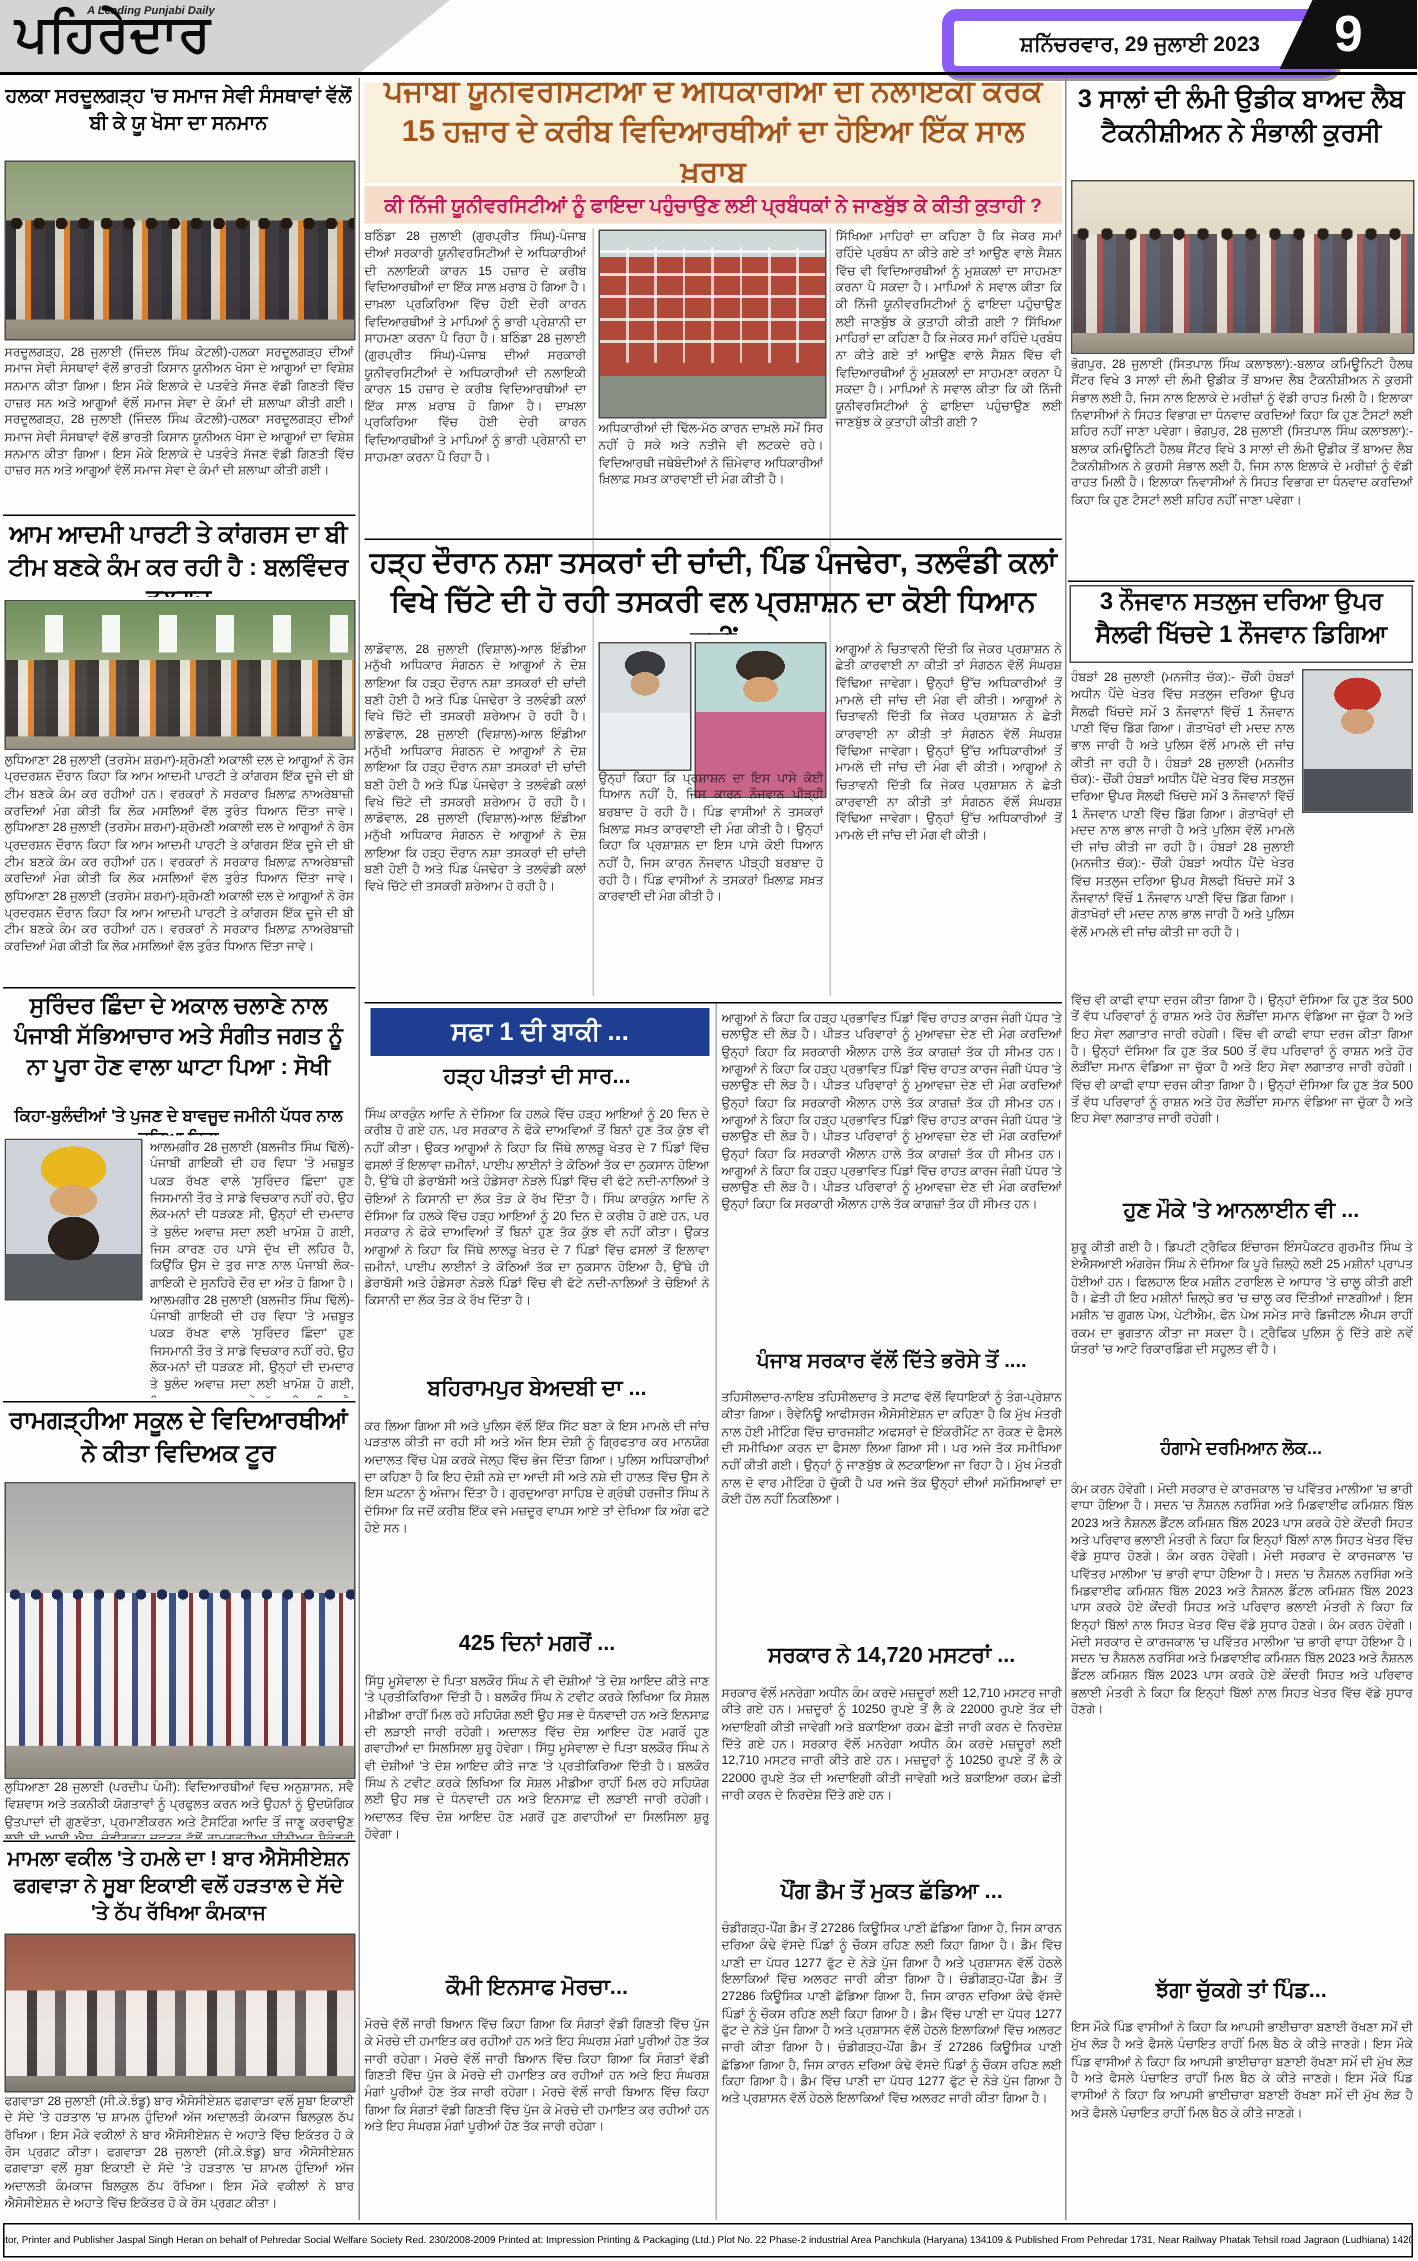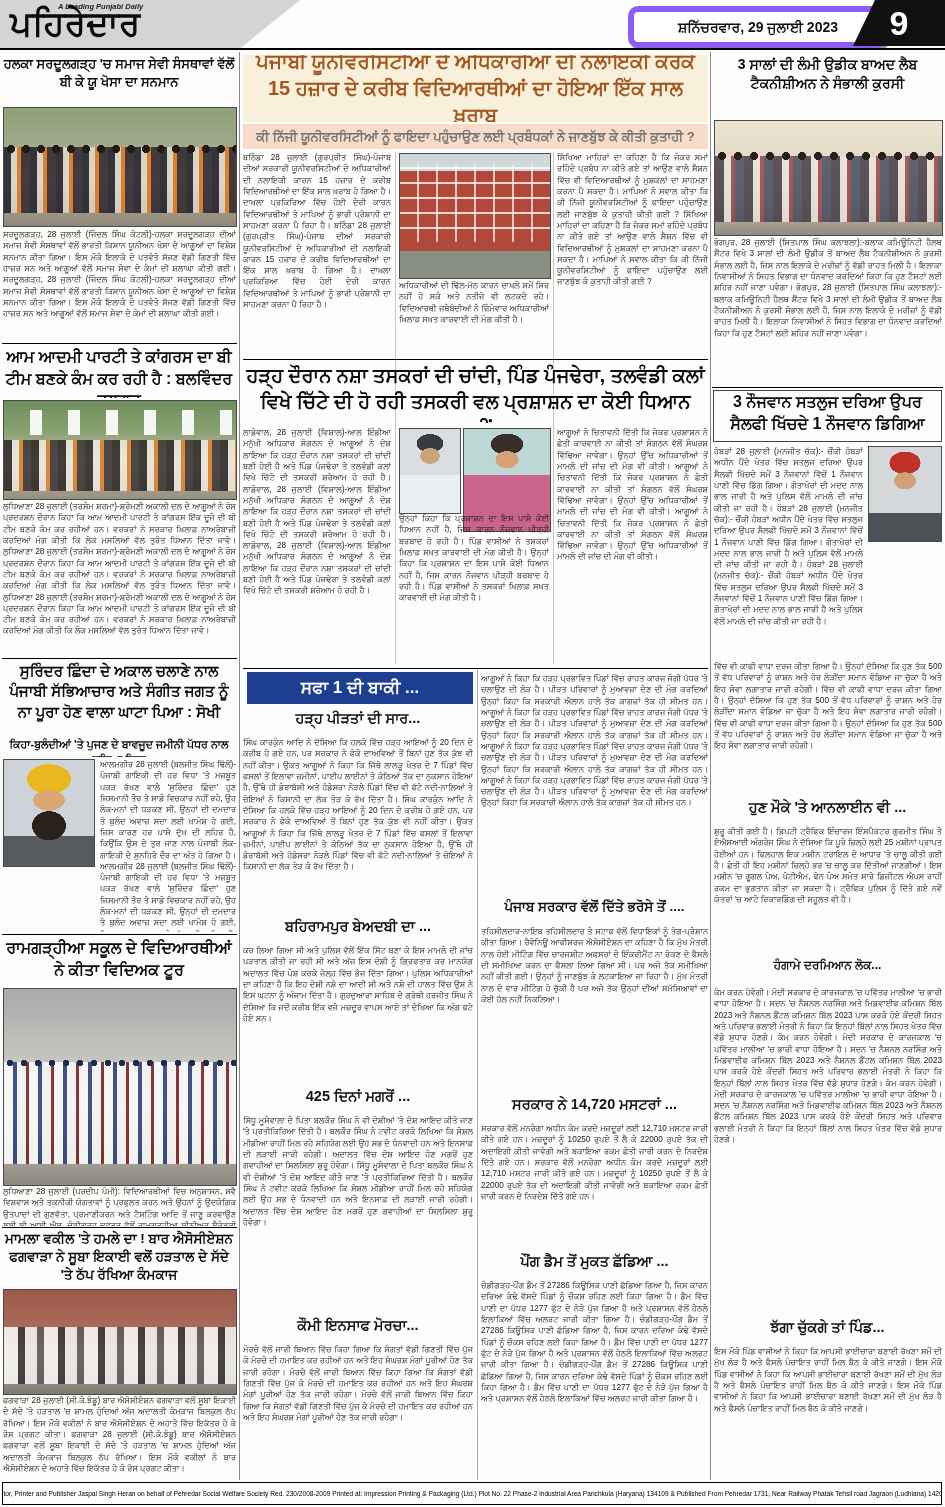--- a/index.html
+++ b/index.html
@@ -11,21 +11,21 @@
             word-break:break-word;}
   .rule-h{background:#000;height:1.5px;}
   .rule-v{background:#8a8a8a;width:1px;}
   .sec-title{font-weight:700;text-align:center;font-size:14.5px;overflow:hidden;white-space:nowrap;}
   .ph{border:1px solid #4a4a4a;background-repeat:no-repeat;}
   
   #logo-bg{left:0;top:0;width:300px;height:50px;background:#d5d4d2;
            clip-path:polygon(0 0,300px 0,238px 50px,0 50px);}
   #logo-tag{left:58px;top:2px;font-size:7.5px;font-style:italic;font-weight:700;color:#222;}
   #logo-txt{left:10px;top:4px;font-size:34px;font-weight:800;letter-spacing:.5px;color:#0a0a0a;}
-  #date-box{left:628px;top:6px;width:248px;height:30px;border:6px solid #8b5cf6;border-radius:10px;
+  #date-box{left:628px;top:6px;width:248px;height:30px;border:8px solid #8b5cf6;border-radius:10px;
             background:#fff;display:flex;align-items:center;justify-content:center;
             font-weight:700;font-size:14px;box-shadow:2px 2px 0 #999;}
   #page-num{right:0;top:0;width:92px;height:46px;background:#101010;color:#fff;
             clip-path:polygon(22px 0,100% 0,100% 100%,0 100%);
             display:flex;align-items:center;justify-content:center;font-size:34px;font-weight:800;}
   
   .ph-group1{background-image:
     radial-gradient(circle 4px at 7px 5px,#241a12 98%,transparent),
     repeating-linear-gradient(90deg,rgba(30,30,40,.85) 0 7px,rgba(240,238,230,.6) 7px 13px,rgba(224,123,31,.92) 13px 17px,rgba(45,38,48,.85) 17px 26px),
     linear-gradient(180deg,#8da076 0%,#9fa98b 30%,#beb4a2 62%,#8f8878 100%);
@@ -79,21 +79,21 @@
     background-size:16px 13px,100% 58%,100% 100%;
     background-position:0 30%,0 74%,0 0;
     background-repeat:repeat-x,no-repeat,no-repeat;}
   .ph-portrait-r{background-image:
     radial-gradient(ellipse 18px 14px at 50% 36%,#d2a078 60%,transparent 61%),
     radial-gradient(ellipse 22px 16px at 50% 17%,#c03127 70%,transparent 71%),
     linear-gradient(180deg,#d4d8da 0 70%,#4c5258 70% 100%);}
   
   #lead-h{left:243px;top:55px;width:465px;height:67px;background:#f9f0dc;color:#a4551e;
           font-size:20px;display:flex;align-items:center;justify-content:center;padding:0 4px;box-sizing:border-box;}
-  #lead-sub{left:243px;top:124px;width:465px;height:25px;background:#f8dcca;color:#737373;
+  #lead-sub{left:243px;top:124px;width:465px;height:25px;background:#f8dcca;color:#be185d;
             font-size:13px;display:flex;align-items:center;justify-content:center;}
   #cont-banner{left:247px;top:672px;width:226px;height:32px;background:#1d3e91;color:#fff;
                font-size:17px;font-weight:700;display:flex;align-items:center;justify-content:center;}
   #footer-box{left:2px;top:1482px;width:938px;height:21px;border:1.5px solid #000;
               font-size:6.6px;display:flex;align-items:center;justify-content:center;
               overflow:hidden;white-space:nowrap;color:#000;}
 </style>
 </head>
 <body>
 
@@ -170,21 +170,21 @@
   <div class="abs body-txt" style="left:243px;top:1344px;width:230px;height:134px;">ਮੋਰਚੇ ਵੱਲੋਂ ਜਾਰੀ ਬਿਆਨ ਵਿੱਚ ਕਿਹਾ ਗਿਆ ਕਿ ਸੰਗਤਾਂ ਵੱਡੀ ਗਿਣਤੀ ਵਿੱਚ ਪੁੱਜ ਕੇ ਮੋਰਚੇ ਦੀ ਹਮਾਇਤ ਕਰ ਰਹੀਆਂ ਹਨ ਅਤੇ ਇਹ ਸੰਘਰਸ਼ ਮੰਗਾਂ ਪੂਰੀਆਂ ਹੋਣ ਤੱਕ ਜਾਰੀ ਰਹੇਗਾ। ਮੋਰਚੇ ਵੱਲੋਂ ਜਾਰੀ ਬਿਆਨ ਵਿੱਚ ਕਿਹਾ ਗਿਆ ਕਿ ਸੰਗਤਾਂ ਵੱਡੀ ਗਿਣਤੀ ਵਿੱਚ ਪੁੱਜ ਕੇ ਮੋਰਚੇ ਦੀ ਹਮਾਇਤ ਕਰ ਰਹੀਆਂ ਹਨ ਅਤੇ ਇਹ ਸੰਘਰਸ਼ ਮੰਗਾਂ ਪੂਰੀਆਂ ਹੋਣ ਤੱਕ ਜਾਰੀ ਰਹੇਗਾ। ਮੋਰਚੇ ਵੱਲੋਂ ਜਾਰੀ ਬਿਆਨ ਵਿੱਚ ਕਿਹਾ ਗਿਆ ਕਿ ਸੰਗਤਾਂ ਵੱਡੀ ਗਿਣਤੀ ਵਿੱਚ ਪੁੱਜ ਕੇ ਮੋਰਚੇ ਦੀ ਹਮਾਇਤ ਕਰ ਰਹੀਆਂ ਹਨ ਅਤੇ ਇਹ ਸੰਘਰਸ਼ ਮੰਗਾਂ ਪੂਰੀਆਂ ਹੋਣ ਤੱਕ ਜਾਰੀ ਰਹੇਗਾ।</div>
 
   <div class="abs body-txt" style="left:481px;top:673px;width:227px;height:224px;">ਆਗੂਆਂ ਨੇ ਕਿਹਾ ਕਿ ਹੜ੍ਹ ਪ੍ਰਭਾਵਿਤ ਪਿੰਡਾਂ ਵਿੱਚ ਰਾਹਤ ਕਾਰਜ ਜੰਗੀ ਪੱਧਰ 'ਤੇ ਚਲਾਉਣ ਦੀ ਲੋੜ ਹੈ। ਪੀੜਤ ਪਰਿਵਾਰਾਂ ਨੂੰ ਮੁਆਵਜ਼ਾ ਦੇਣ ਦੀ ਮੰਗ ਕਰਦਿਆਂ ਉਨ੍ਹਾਂ ਕਿਹਾ ਕਿ ਸਰਕਾਰੀ ਐਲਾਨ ਹਾਲੇ ਤੱਕ ਕਾਗਜ਼ਾਂ ਤੱਕ ਹੀ ਸੀਮਤ ਹਨ। ਆਗੂਆਂ ਨੇ ਕਿਹਾ ਕਿ ਹੜ੍ਹ ਪ੍ਰਭਾਵਿਤ ਪਿੰਡਾਂ ਵਿੱਚ ਰਾਹਤ ਕਾਰਜ ਜੰਗੀ ਪੱਧਰ 'ਤੇ ਚਲਾਉਣ ਦੀ ਲੋੜ ਹੈ। ਪੀੜਤ ਪਰਿਵਾਰਾਂ ਨੂੰ ਮੁਆਵਜ਼ਾ ਦੇਣ ਦੀ ਮੰਗ ਕਰਦਿਆਂ ਉਨ੍ਹਾਂ ਕਿਹਾ ਕਿ ਸਰਕਾਰੀ ਐਲਾਨ ਹਾਲੇ ਤੱਕ ਕਾਗਜ਼ਾਂ ਤੱਕ ਹੀ ਸੀਮਤ ਹਨ। ਆਗੂਆਂ ਨੇ ਕਿਹਾ ਕਿ ਹੜ੍ਹ ਪ੍ਰਭਾਵਿਤ ਪਿੰਡਾਂ ਵਿੱਚ ਰਾਹਤ ਕਾਰਜ ਜੰਗੀ ਪੱਧਰ 'ਤੇ ਚਲਾਉਣ ਦੀ ਲੋੜ ਹੈ। ਪੀੜਤ ਪਰਿਵਾਰਾਂ ਨੂੰ ਮੁਆਵਜ਼ਾ ਦੇਣ ਦੀ ਮੰਗ ਕਰਦਿਆਂ ਉਨ੍ਹਾਂ ਕਿਹਾ ਕਿ ਸਰਕਾਰੀ ਐਲਾਨ ਹਾਲੇ ਤੱਕ ਕਾਗਜ਼ਾਂ ਤੱਕ ਹੀ ਸੀਮਤ ਹਨ। ਆਗੂਆਂ ਨੇ ਕਿਹਾ ਕਿ ਹੜ੍ਹ ਪ੍ਰਭਾਵਿਤ ਪਿੰਡਾਂ ਵਿੱਚ ਰਾਹਤ ਕਾਰਜ ਜੰਗੀ ਪੱਧਰ 'ਤੇ ਚਲਾਉਣ ਦੀ ਲੋੜ ਹੈ। ਪੀੜਤ ਪਰਿਵਾਰਾਂ ਨੂੰ ਮੁਆਵਜ਼ਾ ਦੇਣ ਦੀ ਮੰਗ ਕਰਦਿਆਂ ਉਨ੍ਹਾਂ ਕਿਹਾ ਕਿ ਸਰਕਾਰੀ ਐਲਾਨ ਹਾਲੇ ਤੱਕ ਕਾਗਜ਼ਾਂ ਤੱਕ ਹੀ ਸੀਮਤ ਹਨ।</div>
   <div class="abs sec-title" style="left:481px;top:899px;width:227px;height:24px;font-size:13.5px;">ਪੰਜਾਬ ਸਰਕਾਰ ਵੱਲੋਂ ਦਿੱਤੇ ਭਰੋਸੇ ਤੋਂ ....</div>
   <div class="abs body-txt" style="left:481px;top:926px;width:227px;height:168px;">ਤਹਿਸੀਲਦਾਰ-ਨਾਇਬ ਤਹਿਸੀਲਦਾਰ ਤੇ ਸਟਾਫ ਵੱਲੋਂ ਵਿਧਾਇਕਾਂ ਨੂੰ ਤੰਗ-ਪ੍ਰੇਸ਼ਾਨ ਕੀਤਾ ਗਿਆ। ਰੈਵੇਨਿਊ ਆਫੀਸਰਜ ਐਸੋਸੀਏਸ਼ਨ ਦਾ ਕਹਿਣਾ ਹੈ ਕਿ ਮੁੱਖ ਮੰਤਰੀ ਨਾਲ ਹੋਈ ਮੀਟਿੰਗ ਵਿੱਚ ਚਾਰਜਸ਼ੀਟ ਅਫਸਰਾਂ ਦੇ ਇੰਕਰੀਮੈਂਟ ਨਾ ਰੋਕਣ ਦੇ ਫੈਸਲੇ ਦੀ ਸਮੀਖਿਆ ਕਰਨ ਦਾ ਫੈਸਲਾ ਲਿਆ ਗਿਆ ਸੀ। ਪਰ ਅਜੇ ਤੱਕ ਸਮੀਖਿਆ ਨਹੀਂ ਕੀਤੀ ਗਈ। ਉਨ੍ਹਾਂ ਨੂੰ ਜਾਣਬੁੱਝ ਕੇ ਲਟਕਾਇਆ ਜਾ ਰਿਹਾ ਹੈ। ਮੁੱਖ ਮੰਤਰੀ ਨਾਲ ਦੋ ਵਾਰ ਮੀਟਿੰਗ ਹੋ ਚੁੱਕੀ ਹੈ ਪਰ ਅਜੇ ਤੱਕ ਉਨ੍ਹਾਂ ਦੀਆਂ ਸਮੱਸਿਆਵਾਂ ਦਾ ਕੋਈ ਹੱਲ ਨਹੀਂ ਨਿਕਲਿਆ।</div>
   <div class="abs sec-title" style="left:481px;top:1096px;width:227px;height:24px;">ਸਰਕਾਰ ਨੇ 14,720 ਮਸਟਰਾਂ ...</div>
   <div class="abs body-txt" style="left:481px;top:1123px;width:227px;height:128px;">ਸਰਕਾਰ ਵੱਲੋਂ ਮਨਰੇਗਾ ਅਧੀਨ ਕੰਮ ਕਰਦੇ ਮਜ਼ਦੂਰਾਂ ਲਈ 12,710 ਮਸਟਰ ਜਾਰੀ ਕੀਤੇ ਗਏ ਹਨ। ਮਜ਼ਦੂਰਾਂ ਨੂੰ 10250 ਰੁਪਏ ਤੋਂ ਲੈ ਕੇ 22000 ਰੁਪਏ ਤੱਕ ਦੀ ਅਦਾਇਗੀ ਕੀਤੀ ਜਾਵੇਗੀ ਅਤੇ ਬਕਾਇਆ ਰਕਮ ਛੇਤੀ ਜਾਰੀ ਕਰਨ ਦੇ ਨਿਰਦੇਸ਼ ਦਿੱਤੇ ਗਏ ਹਨ। ਸਰਕਾਰ ਵੱਲੋਂ ਮਨਰੇਗਾ ਅਧੀਨ ਕੰਮ ਕਰਦੇ ਮਜ਼ਦੂਰਾਂ ਲਈ 12,710 ਮਸਟਰ ਜਾਰੀ ਕੀਤੇ ਗਏ ਹਨ। ਮਜ਼ਦੂਰਾਂ ਨੂੰ 10250 ਰੁਪਏ ਤੋਂ ਲੈ ਕੇ 22000 ਰੁਪਏ ਤੱਕ ਦੀ ਅਦਾਇਗੀ ਕੀਤੀ ਜਾਵੇਗੀ ਅਤੇ ਬਕਾਇਆ ਰਕਮ ਛੇਤੀ ਜਾਰੀ ਕਰਨ ਦੇ ਨਿਰਦੇਸ਼ ਦਿੱਤੇ ਗਏ ਹਨ।</div>
   <div class="abs sec-title" style="left:481px;top:1253px;width:227px;height:24px;">ਪੌਂਗ ਡੈਮ ਤੋਂ ਮੁਕਤ ਛੱਡਿਆ ...</div>
   <div class="abs body-txt" style="left:481px;top:1280px;width:227px;height:198px;">ਚੰਡੀਗੜ੍ਹ-ਪੌਂਗ ਡੈਮ ਤੋਂ 27286 ਕਿਊਸਿਕ ਪਾਣੀ ਛੱਡਿਆ ਗਿਆ ਹੈ, ਜਿਸ ਕਾਰਨ ਦਰਿਆ ਕੰਢੇ ਵੱਸਦੇ ਪਿੰਡਾਂ ਨੂੰ ਚੌਕਸ ਰਹਿਣ ਲਈ ਕਿਹਾ ਗਿਆ ਹੈ। ਡੈਮ ਵਿੱਚ ਪਾਣੀ ਦਾ ਪੱਧਰ 1277 ਫੁੱਟ ਦੇ ਨੇੜੇ ਪੁੱਜ ਗਿਆ ਹੈ ਅਤੇ ਪ੍ਰਸ਼ਾਸਨ ਵੱਲੋਂ ਹੇਠਲੇ ਇਲਾਕਿਆਂ ਵਿੱਚ ਅਲਰਟ ਜਾਰੀ ਕੀਤਾ ਗਿਆ ਹੈ। ਚੰਡੀਗੜ੍ਹ-ਪੌਂਗ ਡੈਮ ਤੋਂ 27286 ਕਿਊਸਿਕ ਪਾਣੀ ਛੱਡਿਆ ਗਿਆ ਹੈ, ਜਿਸ ਕਾਰਨ ਦਰਿਆ ਕੰਢੇ ਵੱਸਦੇ ਪਿੰਡਾਂ ਨੂੰ ਚੌਕਸ ਰਹਿਣ ਲਈ ਕਿਹਾ ਗਿਆ ਹੈ। ਡੈਮ ਵਿੱਚ ਪਾਣੀ ਦਾ ਪੱਧਰ 1277 ਫੁੱਟ ਦੇ ਨੇੜੇ ਪੁੱਜ ਗਿਆ ਹੈ ਅਤੇ ਪ੍ਰਸ਼ਾਸਨ ਵੱਲੋਂ ਹੇਠਲੇ ਇਲਾਕਿਆਂ ਵਿੱਚ ਅਲਰਟ ਜਾਰੀ ਕੀਤਾ ਗਿਆ ਹੈ। ਚੰਡੀਗੜ੍ਹ-ਪੌਂਗ ਡੈਮ ਤੋਂ 27286 ਕਿਊਸਿਕ ਪਾਣੀ ਛੱਡਿਆ ਗਿਆ ਹੈ, ਜਿਸ ਕਾਰਨ ਦਰਿਆ ਕੰਢੇ ਵੱਸਦੇ ਪਿੰਡਾਂ ਨੂੰ ਚੌਕਸ ਰਹਿਣ ਲਈ ਕਿਹਾ ਗਿਆ ਹੈ। ਡੈਮ ਵਿੱਚ ਪਾਣੀ ਦਾ ਪੱਧਰ 1277 ਫੁੱਟ ਦੇ ਨੇੜੇ ਪੁੱਜ ਗਿਆ ਹੈ ਅਤੇ ਪ੍ਰਸ਼ਾਸਨ ਵੱਲੋਂ ਹੇਠਲੇ ਇਲਾਕਿਆਂ ਵਿੱਚ ਅਲਰਟ ਜਾਰੀ ਕੀਤਾ ਗਿਆ ਹੈ।</div>
 
-  <div class="abs hl" style="left:713px;top:55px;width:229px;height:62px;font-size:14px;">3 ਸਾਲਾਂ ਦੀ ਲੰਮੀ ਉਡੀਕ ਬਾਅਦ ਲੈਬ ਟੈਕਨੀਸ਼ੀਅਨ ਨੇ ਸੰਭਾਲੀ ਕੁਰਸੀ</div>
+  <div class="abs hl" style="left:713px;top:55px;width:229px;height:62px;font-size:17px;">3 ਸਾਲਾਂ ਦੀ ਲੰਮੀ ਉਡੀਕ ਬਾਅਦ ਲੈਬ ਟੈਕਨੀਸ਼ੀਅਨ ਨੇ ਸੰਭਾਲੀ ਕੁਰਸੀ</div>
   <div class="abs ph ph-indoor" style="left:714px;top:120px;width:227px;height:114px;"></div>
   <div class="abs body-txt" style="left:714px;top:237px;width:228px;height:148px;">ਭੋਗਪੁਰ, 28 ਜੁਲਾਈ (ਸਿਤਪਾਲ ਸਿੰਘ ਕਲਾਝਲਾ):-ਬਲਾਕ ਕਮਿਊਨਿਟੀ ਹੈਲਥ ਸੈਂਟਰ ਵਿਖੇ 3 ਸਾਲਾਂ ਦੀ ਲੰਮੀ ਉਡੀਕ ਤੋਂ ਬਾਅਦ ਲੈਬ ਟੈਕਨੀਸ਼ੀਅਨ ਨੇ ਕੁਰਸੀ ਸੰਭਾਲ ਲਈ ਹੈ, ਜਿਸ ਨਾਲ ਇਲਾਕੇ ਦੇ ਮਰੀਜ਼ਾਂ ਨੂੰ ਵੱਡੀ ਰਾਹਤ ਮਿਲੀ ਹੈ। ਇਲਾਕਾ ਨਿਵਾਸੀਆਂ ਨੇ ਸਿਹਤ ਵਿਭਾਗ ਦਾ ਧੰਨਵਾਦ ਕਰਦਿਆਂ ਕਿਹਾ ਕਿ ਹੁਣ ਟੈਸਟਾਂ ਲਈ ਸ਼ਹਿਰ ਨਹੀਂ ਜਾਣਾ ਪਵੇਗਾ। ਭੋਗਪੁਰ, 28 ਜੁਲਾਈ (ਸਿਤਪਾਲ ਸਿੰਘ ਕਲਾਝਲਾ):-ਬਲਾਕ ਕਮਿਊਨਿਟੀ ਹੈਲਥ ਸੈਂਟਰ ਵਿਖੇ 3 ਸਾਲਾਂ ਦੀ ਲੰਮੀ ਉਡੀਕ ਤੋਂ ਬਾਅਦ ਲੈਬ ਟੈਕਨੀਸ਼ੀਅਨ ਨੇ ਕੁਰਸੀ ਸੰਭਾਲ ਲਈ ਹੈ, ਜਿਸ ਨਾਲ ਇਲਾਕੇ ਦੇ ਮਰੀਜ਼ਾਂ ਨੂੰ ਵੱਡੀ ਰਾਹਤ ਮਿਲੀ ਹੈ। ਇਲਾਕਾ ਨਿਵਾਸੀਆਂ ਨੇ ਸਿਹਤ ਵਿਭਾਗ ਦਾ ਧੰਨਵਾਦ ਕਰਦਿਆਂ ਕਿਹਾ ਕਿ ਹੁਣ ਟੈਸਟਾਂ ਲਈ ਸ਼ਹਿਰ ਨਹੀਂ ਜਾਣਾ ਪਵੇਗਾ।</div>
   <div class="abs rule-h" style="left:712px;top:387px;width:231px;height:1px;"></div>
 
   <div class="abs hl" style="left:713px;top:390px;width:229px;height:52px;font-size:16px;border:1px solid #444;box-sizing:border-box;">3 ਨੌਜਵਾਨ ਸਤਲੁਜ ਦਰਿਆ ਉਪਰ ਸੈਲਫੀ ਖਿੱਚਦੇ 1 ਨੌਜਵਾਨ ਡਿਗਿਆ</div>
   <div class="abs" style="left:714px;top:446px;width:228px;height:212px;overflow:hidden;">
     <div class="ph ph-portrait-r" style="float:right;width:72px;height:94px;margin:0 0 3px 5px;"></div>
     <div class="body-txt" style="height:212px;">ਹੰਬੜਾਂ 28 ਜੁਲਾਈ (ਮਨਜੀਤ ਚੱਕ):- ਚੌਂਕੀ ਹੰਬੜਾਂ ਅਧੀਨ ਪੈਂਦੇ ਖੇਤਰ ਵਿੱਚ ਸਤਲੁਜ ਦਰਿਆ ਉਪਰ ਸੈਲਫੀ ਖਿੱਚਦੇ ਸਮੇਂ 3 ਨੌਜਵਾਨਾਂ ਵਿੱਚੋਂ 1 ਨੌਜਵਾਨ ਪਾਣੀ ਵਿੱਚ ਡਿੱਗ ਗਿਆ। ਗੋਤਾਖੋਰਾਂ ਦੀ ਮਦਦ ਨਾਲ ਭਾਲ ਜਾਰੀ ਹੈ ਅਤੇ ਪੁਲਿਸ ਵੱਲੋਂ ਮਾਮਲੇ ਦੀ ਜਾਂਚ ਕੀਤੀ ਜਾ ਰਹੀ ਹੈ। ਹੰਬੜਾਂ 28 ਜੁਲਾਈ (ਮਨਜੀਤ ਚੱਕ):- ਚੌਂਕੀ ਹੰਬੜਾਂ ਅਧੀਨ ਪੈਂਦੇ ਖੇਤਰ ਵਿੱਚ ਸਤਲੁਜ ਦਰਿਆ ਉਪਰ ਸੈਲਫੀ ਖਿੱਚਦੇ ਸਮੇਂ 3 ਨੌਜਵਾਨਾਂ ਵਿੱਚੋਂ 1 ਨੌਜਵਾਨ ਪਾਣੀ ਵਿੱਚ ਡਿੱਗ ਗਿਆ। ਗੋਤਾਖੋਰਾਂ ਦੀ ਮਦਦ ਨਾਲ ਭਾਲ ਜਾਰੀ ਹੈ ਅਤੇ ਪੁਲਿਸ ਵੱਲੋਂ ਮਾਮਲੇ ਦੀ ਜਾਂਚ ਕੀਤੀ ਜਾ ਰਹੀ ਹੈ। ਹੰਬੜਾਂ 28 ਜੁਲਾਈ (ਮਨਜੀਤ ਚੱਕ):- ਚੌਂਕੀ ਹੰਬੜਾਂ ਅਧੀਨ ਪੈਂਦੇ ਖੇਤਰ ਵਿੱਚ ਸਤਲੁਜ ਦਰਿਆ ਉਪਰ ਸੈਲਫੀ ਖਿੱਚਦੇ ਸਮੇਂ 3 ਨੌਜਵਾਨਾਂ ਵਿੱਚੋਂ 1 ਨੌਜਵਾਨ ਪਾਣੀ ਵਿੱਚ ਡਿੱਗ ਗਿਆ। ਗੋਤਾਖੋਰਾਂ ਦੀ ਮਦਦ ਨਾਲ ਭਾਲ ਜਾਰੀ ਹੈ ਅਤੇ ਪੁਲਿਸ ਵੱਲੋਂ ਮਾਮਲੇ ਦੀ ਜਾਂਚ ਕੀਤੀ ਜਾ ਰਹੀ ਹੈ।</div>
   </div>
 

